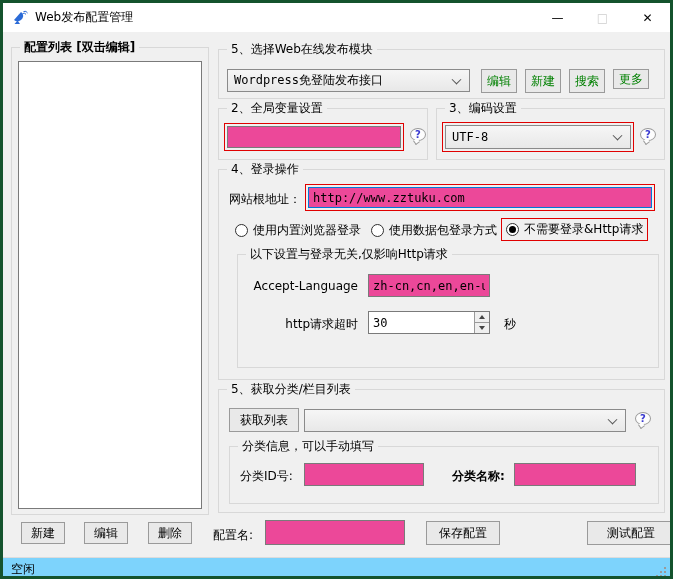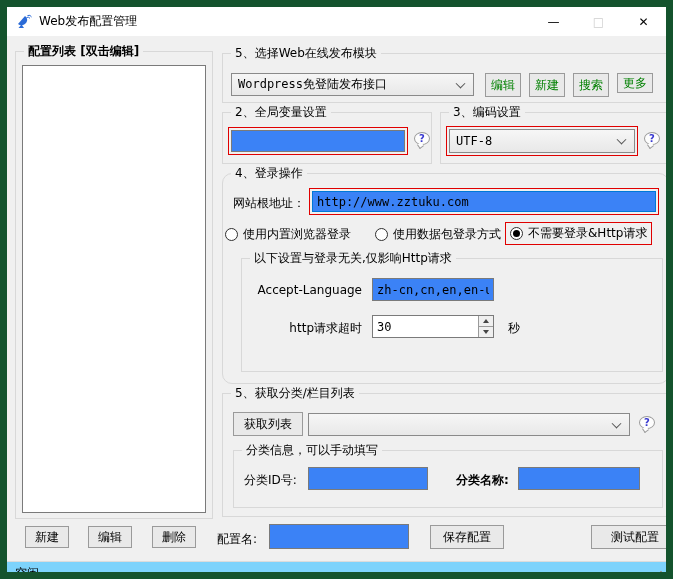--- a/index.html
+++ b/index.html
@@ -5,21 +5,21 @@
   * { box-sizing: border-box; margin: 0; padding: 0; }
   body {
     font-family: "DejaVu Sans", "Liberation Sans", sans-serif;
     font-size: 12px;
     background: #808080;
   }
   .window {
     position: relative;
     width: 673px; height: 579px;
     background: #f0f0f0;
-    border: 7px solid #14532d;
+    border: 3px solid #14532d;
     overflow: hidden;
   }
   
   .titlebar {
     position: absolute; left: 0; top: 0; right: 0; height: 29px;
     background: #ffffff;
     display: flex; align-items: center;
   }
   .app-icon { margin-left: 9px; width: 16px; height: 16px; flex: 0 0 auto; }
   .title-text { margin-left: 7px; color: #000; }
@@ -36,21 +36,21 @@
     position: absolute;
     border: 1px solid #d8d8d8;
   }
   .groupbox > .legend {
     position: absolute; top: -9px; left: 8px;
     background: #f0f0f0; padding: 0 4px;
     color: #000; white-space: nowrap;
   }
   
   .tb {
-    border: 1px solid #7a7a7a; background: #3b82f6;
+    border: 1px solid #7a7a7a; background: #ec4899;
     font: 12px "DejaVu Sans Mono", "Liberation Mono", monospace;
     padding: 0 4px; width: 100%; height: 100%;
     outline: none;
   }
   .btn {
     background: #e9e9e9;
     border: 1px solid #9a9a9a;
     display: flex; align-items: center; justify-content: center;
     color: #000; cursor: default; white-space: nowrap;
   }
@@ -202,29 +202,29 @@
         <span class="combo-text">UTF-8</span>
         <span class="chev"></span>
       </div>
     </div>
     <div class="help-icon" style="left:203px; top:19px;">
       <span class="help-balloon">?</span>
       <span class="help-tail"></span>
     </div>
   </div>
 
-  <div class="groupbox" style="left:215px; top:166px; width:447px; height:211px;border-radius:10px;">
+  <div class="groupbox" style="left:215px; top:166px; width:447px; height:211px;">
     <span class="legend">4、登录操作</span>
 
     <span class="lbl abs" style="left:10px; top:21px;">网站根地址：</span>
     <div class="redbox" style="left:86px; top:14px; width:350px; height:27px;">
       <input class="tb" style="border-color: rgb(0, 120, 215);" value="http://www.zztuku.com">
     </div>
 
-    <div class="radio-item abs" style="left:2px; top:52px;">
+    <div class="radio-item abs" style="left:16px; top:52px;">
       <span class="radio-circle"></span>
       <span class="lbl">使用内置浏览器登录</span>
     </div>
     <div class="radio-item abs" style="left:152px; top:52px;">
       <span class="radio-circle"></span>
       <span class="lbl">使用数据包登录方式</span>
     </div>
     <div class="abs" style="left:282px; top:48px; border:1px solid #e00000; padding:2px 4px;">
       <div class="radio-item">
         <span class="radio-circle checked"></span>

